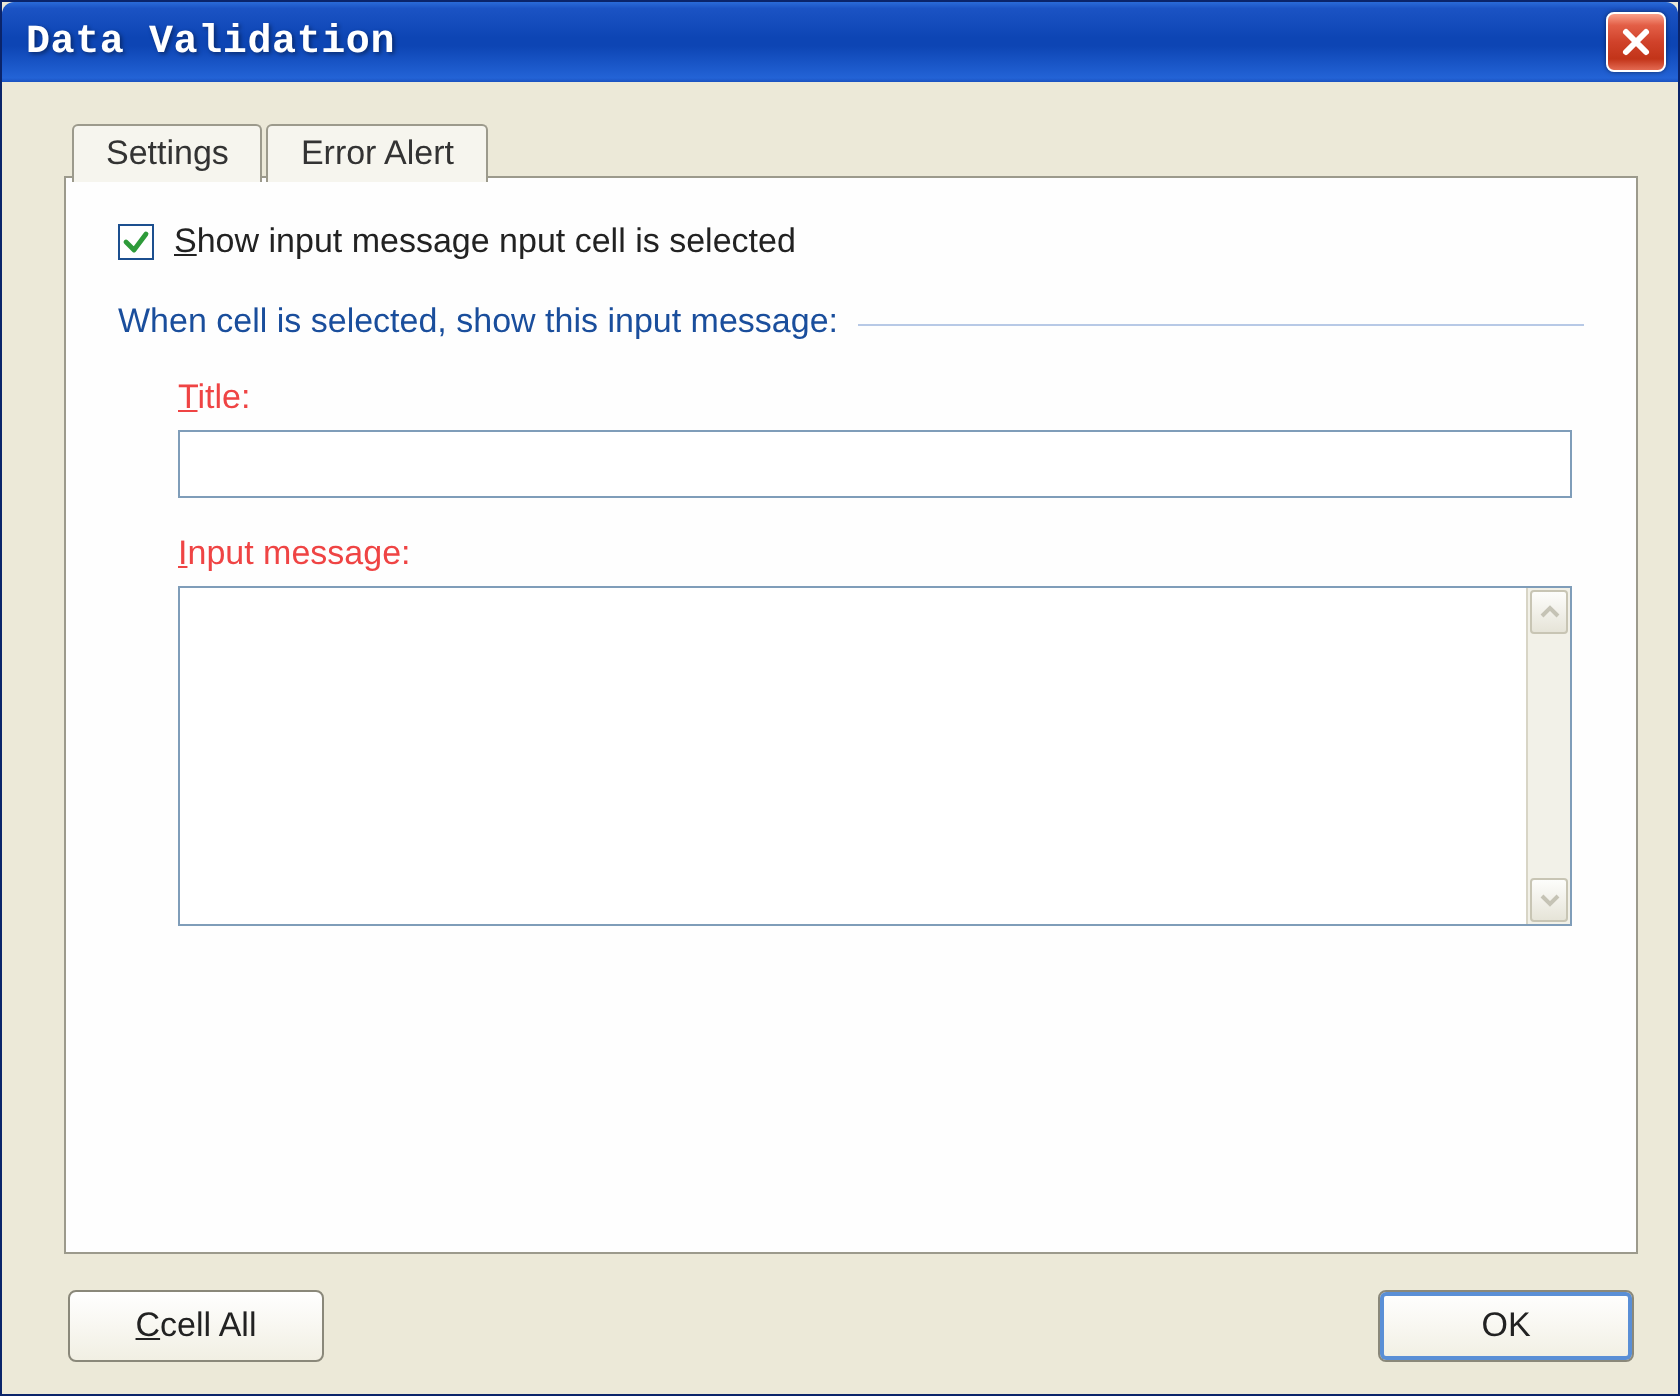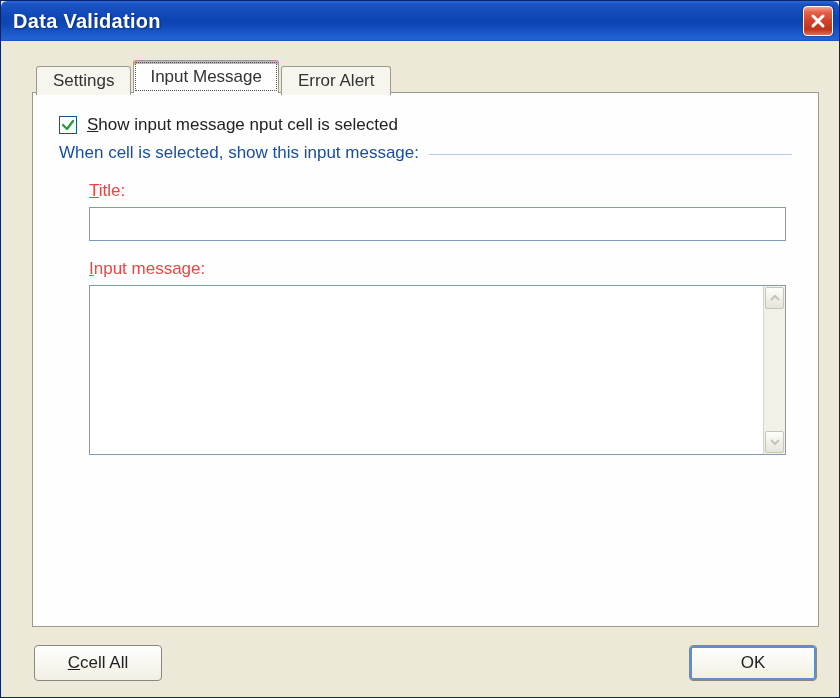--- a/index.html
+++ b/index.html
@@ -21,20 +21,21 @@
   
   .titlebar {
     height: 40px;
     background: linear-gradient(to bottom, #2a6bd8 0%, #1b53c4 8%, #0d45b4 45%, #0d45b4 55%, #2363d6 95%, #1a52c0 100%);
     display: flex;
     align-items: center;
     justify-content: space-between;
     padding: 0 6px 0 12px;
     border-top-left-radius: 6px;
     border-top-right-radius: 6px;
+    font-family: Liberation Mono, monospace;
   }
   .titlebar-title {
     color: #ffffff;
     font-weight: bold;
     font-size: 20px;
     text-shadow: 1px 1px 2px rgba(0,0,0,0.4);
     letter-spacing: 0.3px;
   }
   .close-btn {
     width: 30px;
@@ -119,21 +120,21 @@
     background: #fff;
     display: flex;
     align-items: center;
     justify-content: center;
   }
   .checkbox svg { display:block; }
   .u { text-decoration: underline; }
   .section-head {
     color: #1a4e9c;
     font-size: 17px;
-    margin-top: 8px;
+    margin-top: 20px;
     display: flex;
     align-items: center;
     gap: 10px;
   }
   .section-head .line {
     flex: 1;
     height: 1px;
     background: #b7c9e6;
     margin-top: 2px;
   }
@@ -224,21 +225,20 @@
       <svg width="16" height="16" viewBox="0 0 16 16">
         <path d="M3 3 L13 13 M13 3 L3 13" stroke="#ffffff" stroke-width="3" stroke-linecap="round"></path>
       </svg>
     </div>
   </div>
 
   <div class="dialog-body">
 
     <div class="tabstrip">
       <div class="tab inactive">Settings</div>
-      <div class="tab active tab-focus">Input Message</div>
       <div class="tab inactive">Error Alert</div>
     </div>
 
     <div class="tab-panel">
 
       <div class="check-row">
         <div class="checkbox">
           <svg width="14" height="14" viewBox="0 0 14 14">
             <path d="M2 7 L6 11 L12 3" stroke="#2e9b3a" stroke-width="2.4" fill="none" stroke-linecap="round" stroke-linejoin="round"></path>
           </svg>

